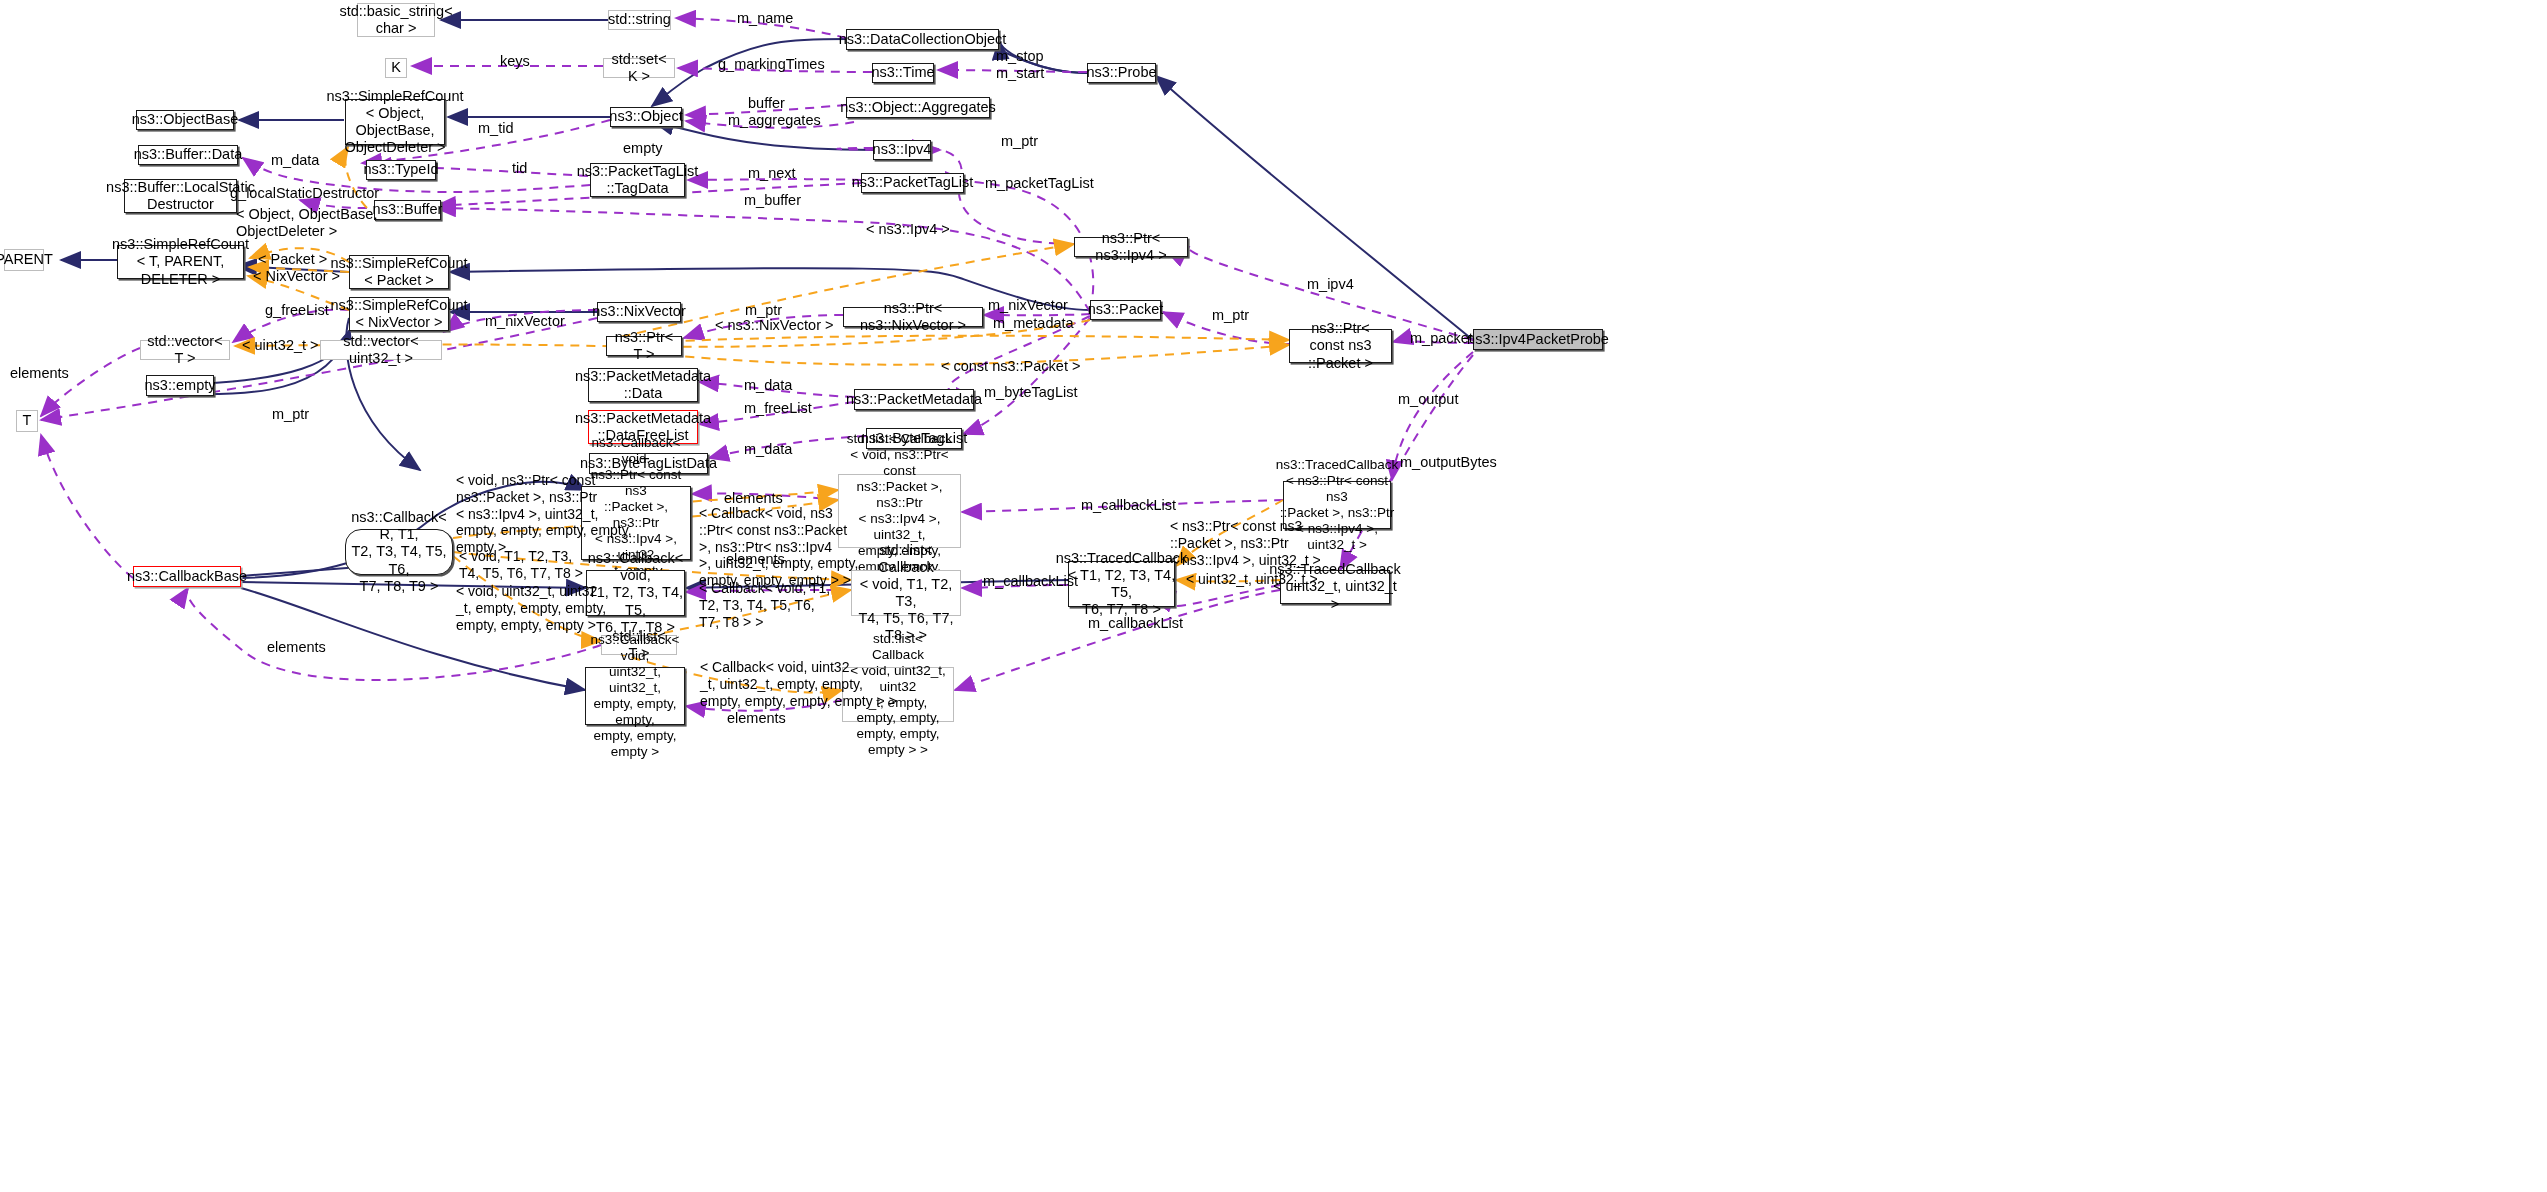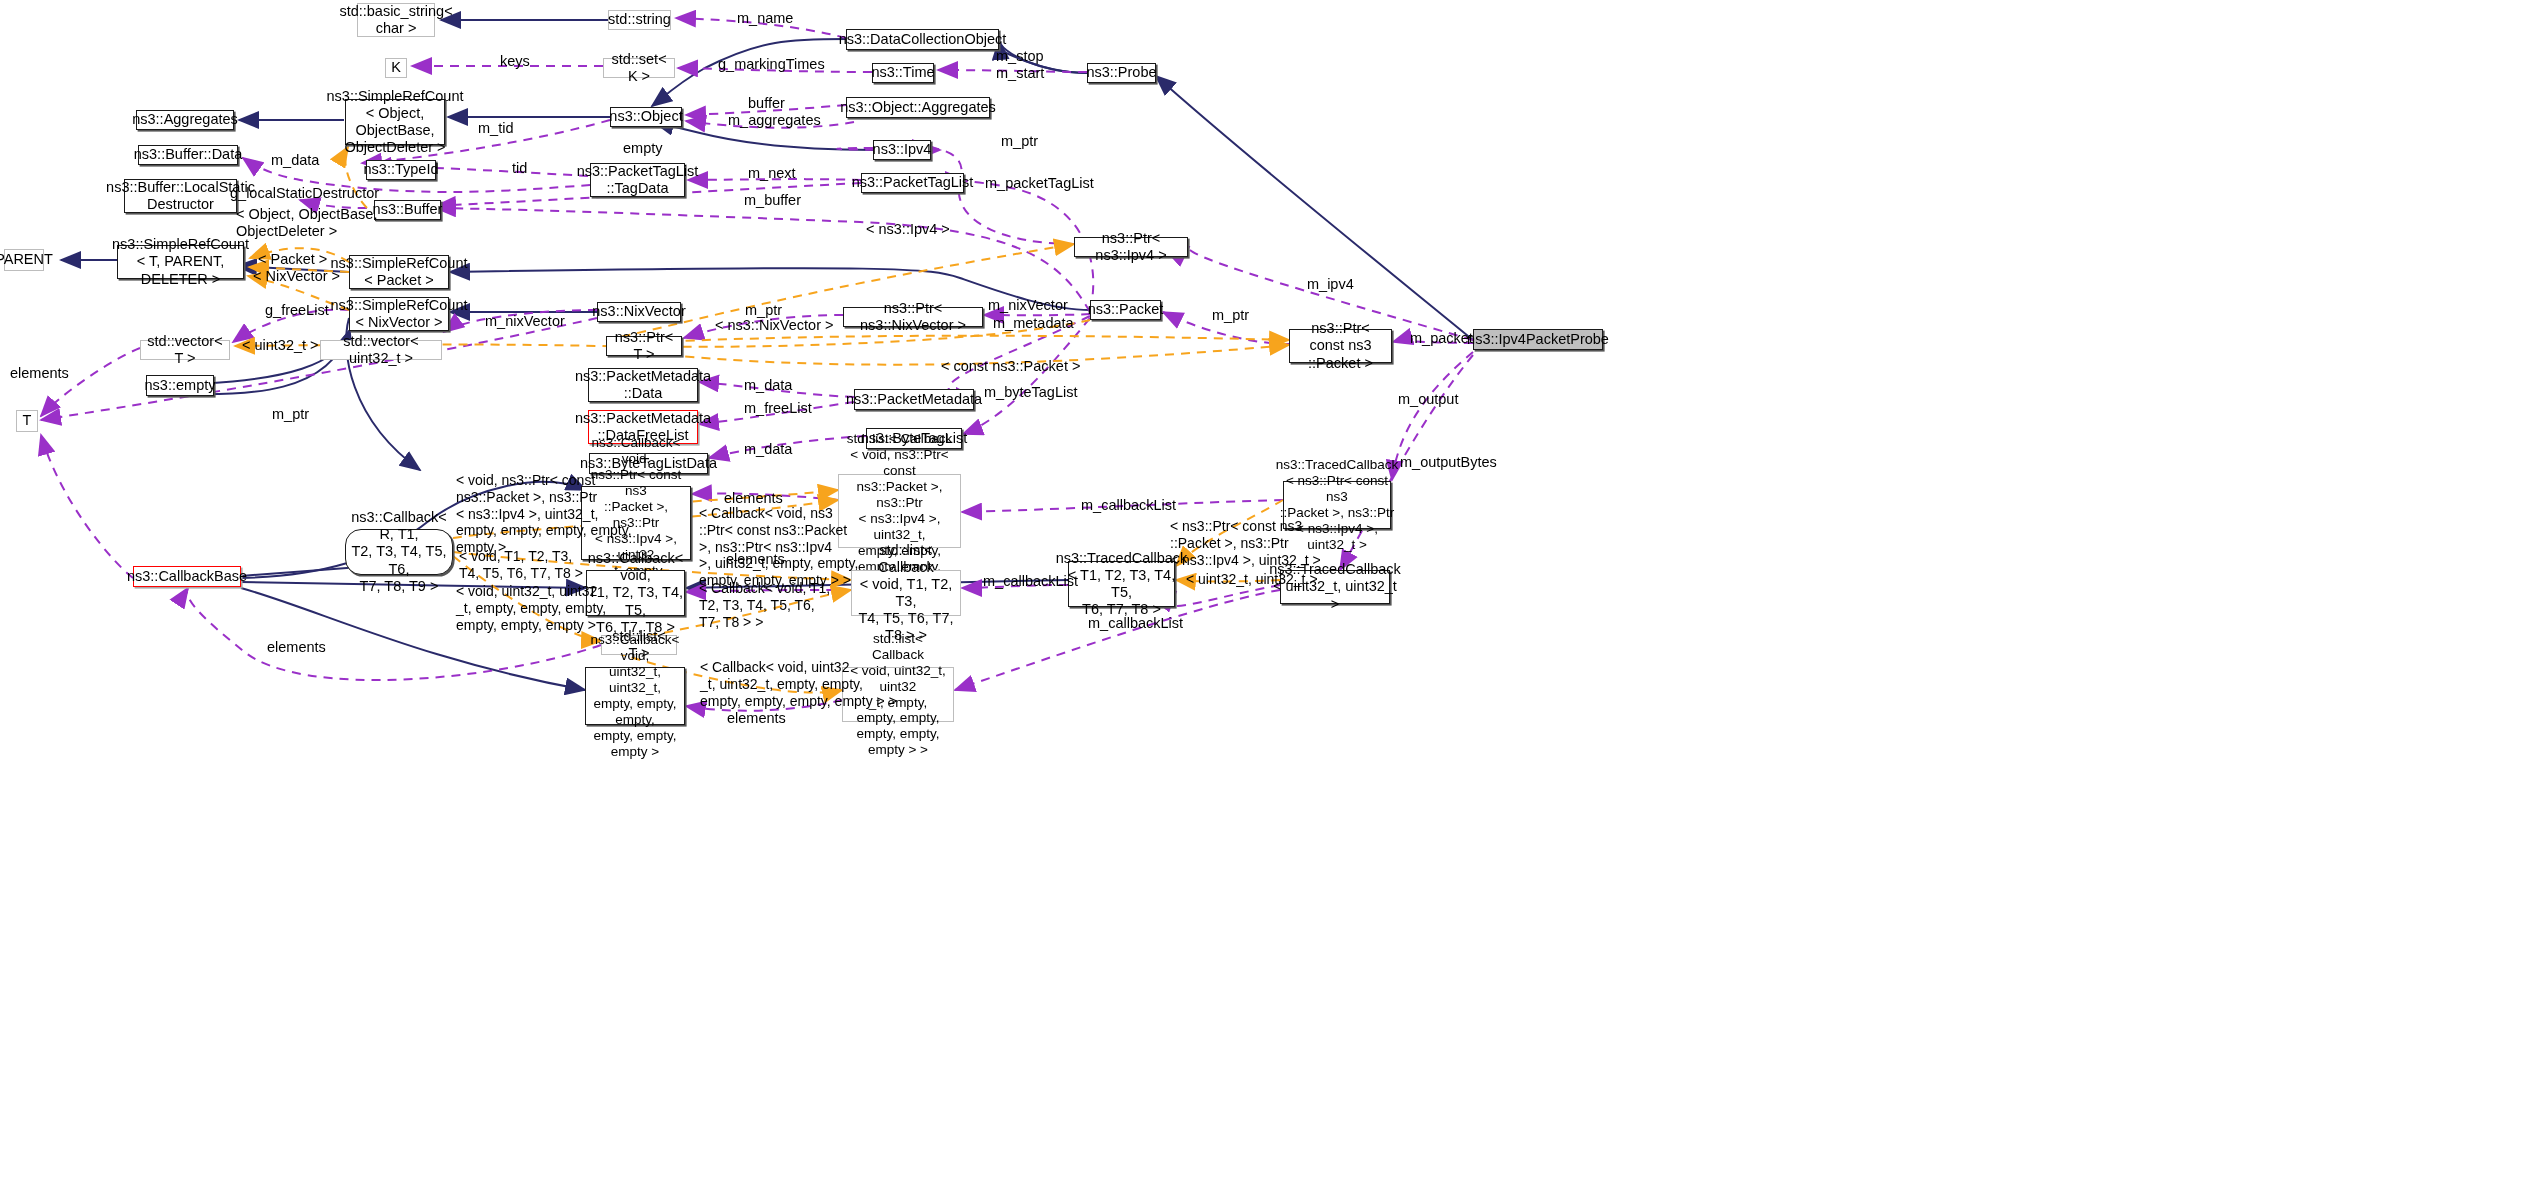--- a/index.html
+++ b/index.html
@@ -127,21 +127,21 @@
   </svg>
 
   <div class="node n-light" style="left:357px;top:3px;width:78px;height:34px;">std::basic_string&lt;
 char &gt;</div>
   <div class="node n-light" style="left:608px;top:10px;width:63px;height:20px;">std::string</div>
   <div class="node n-solid" style="left:846px;top:29px;width:153px;height:21px;">ns3::DataCollectionObject</div>
   <div class="node n-light" style="left:385px;top:58px;width:22px;height:20px;">K</div>
   <div class="node n-light" style="left:603px;top:58px;width:72px;height:20px;">std::set&lt; K &gt;</div>
   <div class="node n-solid" style="left:872px;top:63px;width:62px;height:20px;">ns3::Time</div>
   <div class="node n-solid" style="left:1087px;top:63px;width:69px;height:20px;">ns3::Probe</div>
-  <div class="node n-solid" style="left:136px;top:110px;width:98px;height:20px;">ns3::Aggregates</div>
+  <div class="node n-solid" style="left:136px;top:110px;width:98px;height:20px;">ns3::ObjectBase</div>
   <div class="node n-solid" style="left:345px;top:99px;width:100px;height:46px;">ns3::SimpleRefCount
 &lt; Object, ObjectBase,
 ObjectDeleter &gt;</div>
   <div class="node n-solid" style="left:610px;top:107px;width:72px;height:20px;">ns3::Object</div>
   <div class="node n-solid" style="left:846px;top:97px;width:144px;height:21px;">ns3::Object::Aggregates</div>
   <div class="node n-solid" style="left:138px;top:145px;width:100px;height:20px;">ns3::Buffer::Data</div>
   <div class="node n-solid" style="left:366px;top:160px;width:70px;height:20px;">ns3::TypeId</div>
   <div class="node n-solid" style="left:590px;top:163px;width:95px;height:34px;">ns3::PacketTagList
 ::TagData</div>
   <div class="node n-solid" style="left:873px;top:140px;width:58px;height:20px;">ns3::Ipv4</div>

